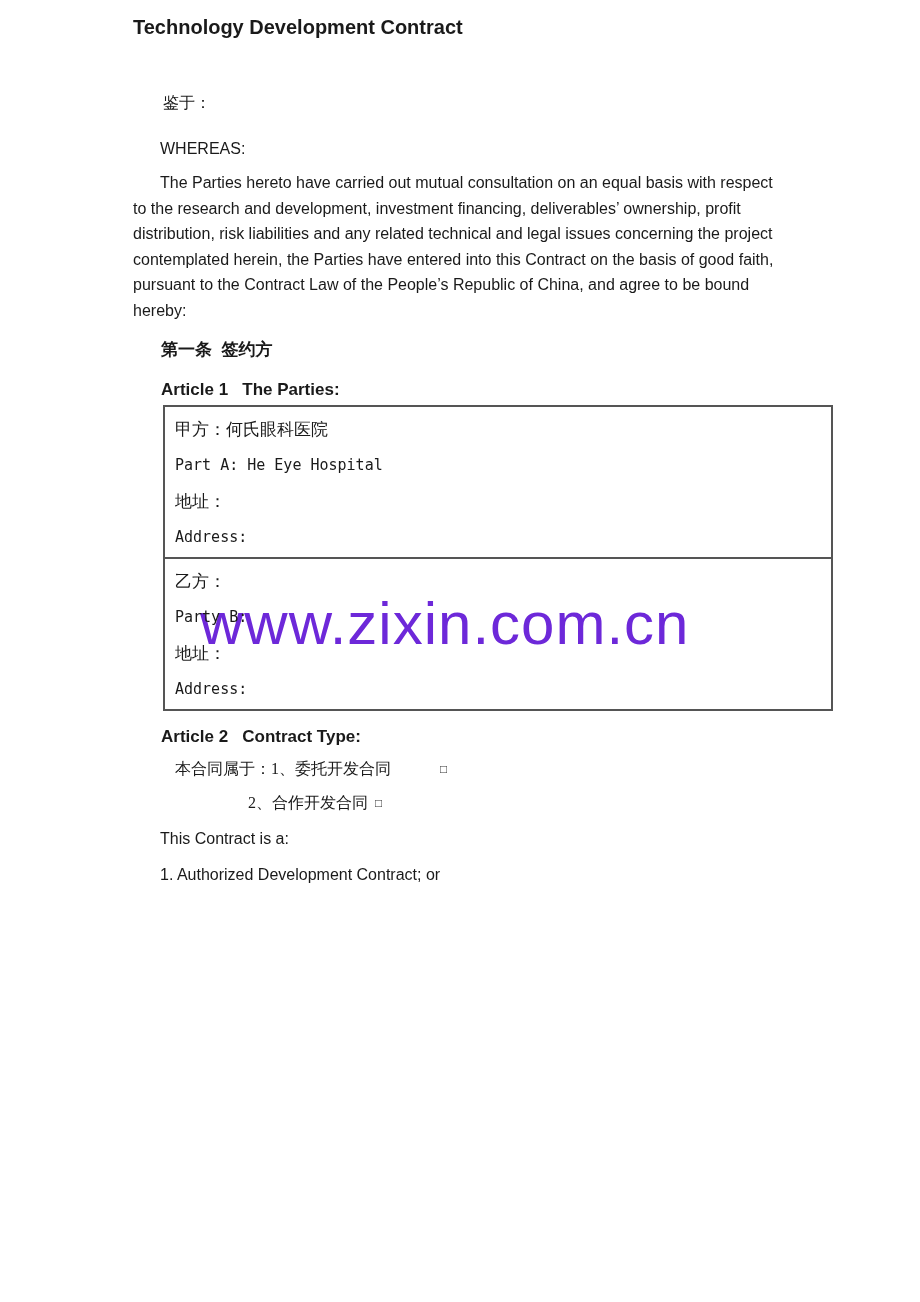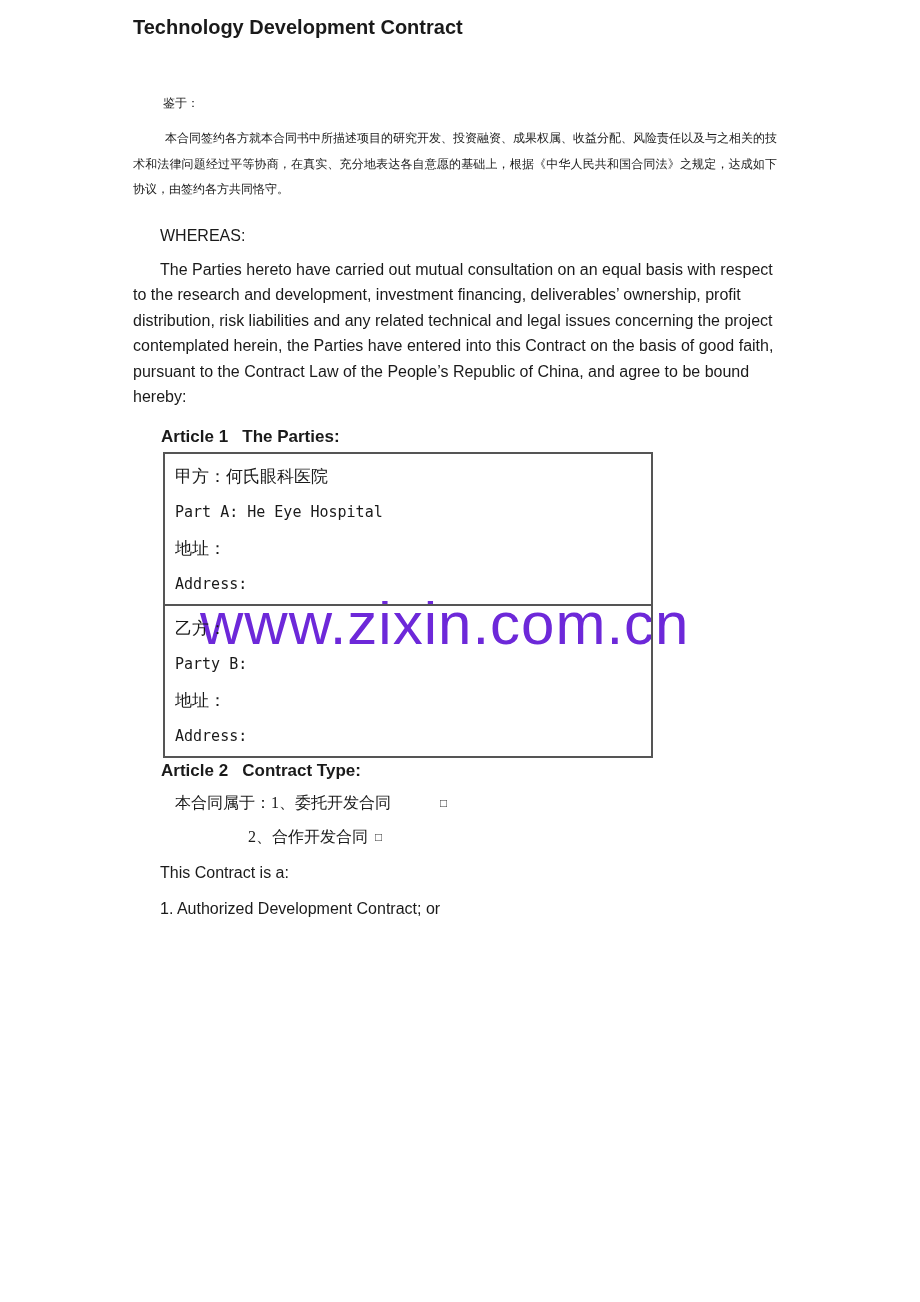--- a/index.html
+++ b/index.html
@@ -50,21 +50,21 @@
     text-align: left;
     font-size: 20px;
     font-weight: bold;
     line-height: 26px;
     font-family: "Liberation Sans", sans-serif;
   }
 
   .p-cn {
     margin: 0;
     font-family: "Liberation Serif", serif;
-    font-size: 12px;
+    font-size: 16px;
     line-height: 25.5px;
   }
   .lead-cn  { margin-top: 50px; text-indent: 30px; line-height: 26px; }
   .body-cn  { margin-top: 10px; text-indent: 32px; text-align: justify; }
 
   .p-en {
     margin: 0;
     font-family: "Liberation Sans", sans-serif;
     font-size: 16px;
     line-height: 25.5px;
@@ -77,25 +77,25 @@
     font-family: "Liberation Sans", sans-serif;
     font-weight: bold;
     font-size: 17px;
     line-height: 26px;
     text-indent: 28px;
     white-space: pre-wrap;
   }
   .h-article1-cn { margin-top: 14px; }
   .h-article1-en { margin-top: 14px; }
   .h-article2-cn { margin-top: 44px; }
-  .h-article2-en { }
+  .h-article2-en { margin-top: 13px; }
 
   .parties-table {
     margin: 2px 0 0 30px;
-    width: 490px;
+    width: 670px;
     border-collapse: collapse;
     background: transparent;
     padding-left: 28px;
   }
   .parties-table td {
     border: 2px solid #555555;
     padding: 4px 10px 2px 10px;
     background: transparent;
     vertical-align: top;
   }
@@ -134,26 +134,26 @@
 
   <div class="watermark">www.zixin.com.cn</div>
 
   <div class="content">
 
 
     <h2 class="title-en">Technology Development Contract</h2>
 
     <p class="p-cn lead-cn">鉴于：</p>
 
-    <p class="p-cn body-cn">本合同签约各方就本合同书中所描述项目的研究开发、投资融资、成果权属、收益分配、风险责任以及与之相关的技术和法律问题经过平等协商，在真实、充分地表达各自意愿的基础上，根据《中华人民共和国合同法》之规定，达成如下协议，由签约各方共同恪守。</p>
 
     <p class="p-en lead-en">WHEREAS:</p>
 
     <p class="p-en body-en">The Parties hereto have carried out mutual consultation on an equal basis with respect to the research and development, investment financing, deliverables’ ownership, profit distribution, risk liabilities and any related technical and legal issues concerning the project contemplated herein, the Parties have entered into this Contract on the basis of good faith, pursuant to the Contract Law of the People’s Republic of China, and agree to be bound hereby:</p>
 
+    <p class="h-cn h-article1-cn">第一条  签约方</p>
 
     <p class="h-en h-article1-en">Article 1   The Parties:</p>
 
     <table class="parties-table">
       <tbody>
         <tr>
           <td>
             <p class="tline tline-cn">甲方：何氏眼科医院</p>
             <p class="tline tline-en">Part A: He Eye Hospital</p>
             <p class="tline tline-cn">地址：</p>

